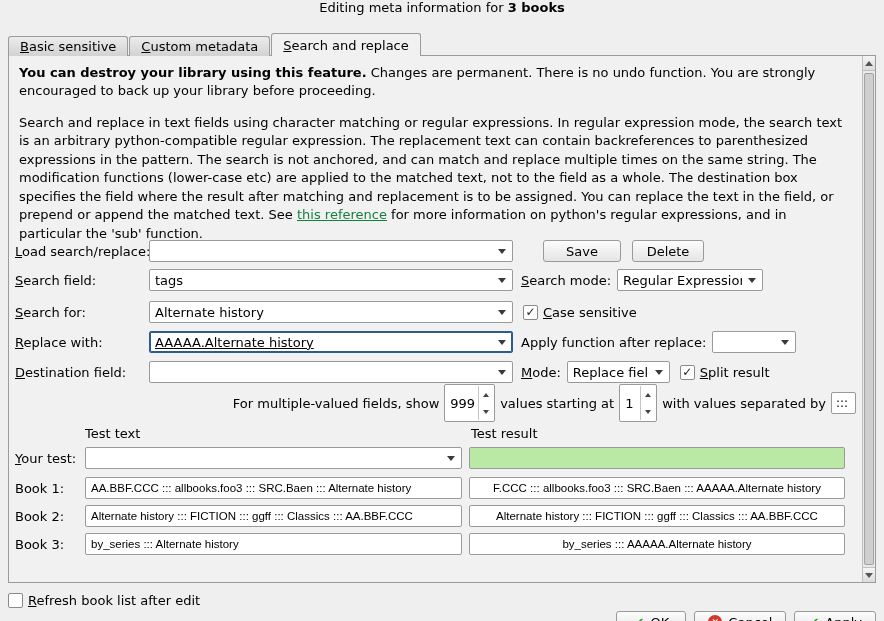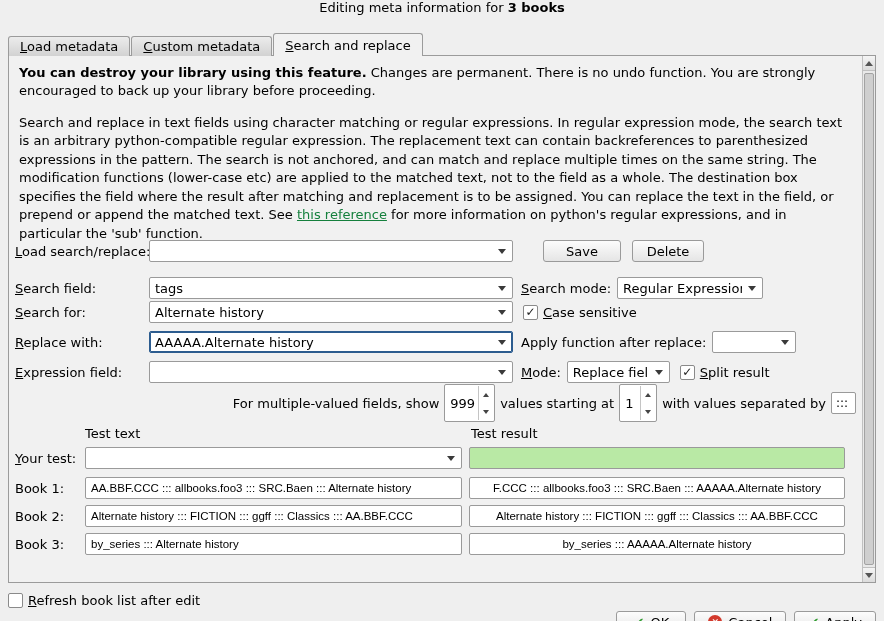--- a/index.html
+++ b/index.html
@@ -48,21 +48,21 @@
   .flabel { width: 134px; white-space: nowrap; }
   .flabel2 { margin-left: 8px; margin-right: 6px; white-space: nowrap; }
   .tlabel { width: 70px; white-space: nowrap; }
 
   
   .combo { height: 22px; background: #fff; border: 1px solid #9a9a9a; border-radius: 2px; display: flex; align-items: center; position: relative; padding: 0 20px 0 5px; cursor: default; }
   .combo.main { width: 364px; }
   .combo.test { width: 377px; }
   .combo-text { white-space: nowrap; overflow: hidden; }
   .combo-arrow { position: absolute; right: 6px; top: 8px; width: 0; height: 0; border-left: 4px solid transparent; border-right: 4px solid transparent; border-top: 5px solid #3a3a3a; }
-  .combo.focused { border-color: #2c5c8f; box-shadow: inset 0 0 0 1px #2c5c8f; }
+  .combo.focused { border-color: #2c5c8f; box-shadow: inset 0 0 0 1px #2c5c8f; text-decoration: underline; }
 
   
   .btn {
     height: 22px; padding: 0 13px; border: 1px solid #9a9a9a; border-radius: 3px;
     background: linear-gradient(#fcfcfc, #e5e5e5); font-family: inherit; font-size: 13px;
     display: inline-flex; align-items: center; justify-content: center; gap: 6px; cursor: default; white-space: nowrap;
   }
   .icon-check { color: #2e9b2e; font-weight: bold; line-height: 1; }
   .icon-check::after { content: "✔"; }
   .icon-cancel { width: 14px; height: 14px; border-radius: 50%; background: #d33a2d; color: #fff; font-size: 9px; display: inline-flex; align-items: center; justify-content: center; line-height: 1; }
@@ -91,21 +91,21 @@
   .footer { position: absolute; left: 8px; right: 8px; top: 588px; height: 24px; display: flex; align-items: center; justify-content: space-between; }
   .footer-buttons { display: flex; gap: 8px; margin-top: 44px; }
 </style>
 </head>
 <body>
 
 <div class="dialog-title"><span>Editing meta information for </span><b>3 books</b></div>
 
 <div class="tabbar">
   <div class="tab">
-      <span class="mn">Load metadata</span>
+      <span class="mn">Basic sensitive</span>
     </div>
   <div class="tab">
       <span class="mn">Custom metadata</span>
     </div>
   <div class="tab active">
       <span class="mn">Search and replace</span>
     </div>
 </div>
 
 <div class="tabpane">
@@ -118,21 +118,21 @@
   <div class="frow" style="top:184px">
     <span class="flabel mn">Load search/replace:</span>
     <div class="combo main">
       <span class="combo-text"></span>
       <span class="combo-arrow"></span>
     </div>
     <button class="btn" style="margin-left:30px;min-width:78px">Save</button>
     <button class="btn" style="margin-left:11px;min-width:72px">Delete</button>
   </div>
 
-  <div class="frow" style="top:221px">
+  <div class="frow" style="top:213px">
     <span class="flabel mn">Search field:</span>
     <div class="combo main">
       <span class="combo-text">tags</span>
       <span class="combo-arrow"></span>
     </div>
     <span class="flabel2 mn">Search mode:</span>
     <div class="combo" style="width:146px">
       <span class="combo-text">Regular Expression</span>
       <span class="combo-arrow"></span>
     </div>
@@ -157,21 +157,21 @@
       <span class="combo-arrow"></span>
     </div>
     <span class="flabel2">Apply function after replace:</span>
     <div class="combo" style="width:84px">
       <span class="combo-text"></span>
       <span class="combo-arrow"></span>
     </div>
   </div>
 
   <div class="frow" style="top:305px">
-    <span class="flabel mn">Expression field:</span>
+    <span class="flabel mn">Destination field:</span>
     <div class="combo main">
       <span class="combo-text"></span>
       <span class="combo-arrow"></span>
     </div>
     <span class="flabel2 mn">Mode:</span>
     <div class="combo" style="width:103px">
       <span class="combo-text">Replace field</span>
       <span class="combo-arrow"></span>
     </div>
     <span class="checkbox" style="margin-left:10px">

